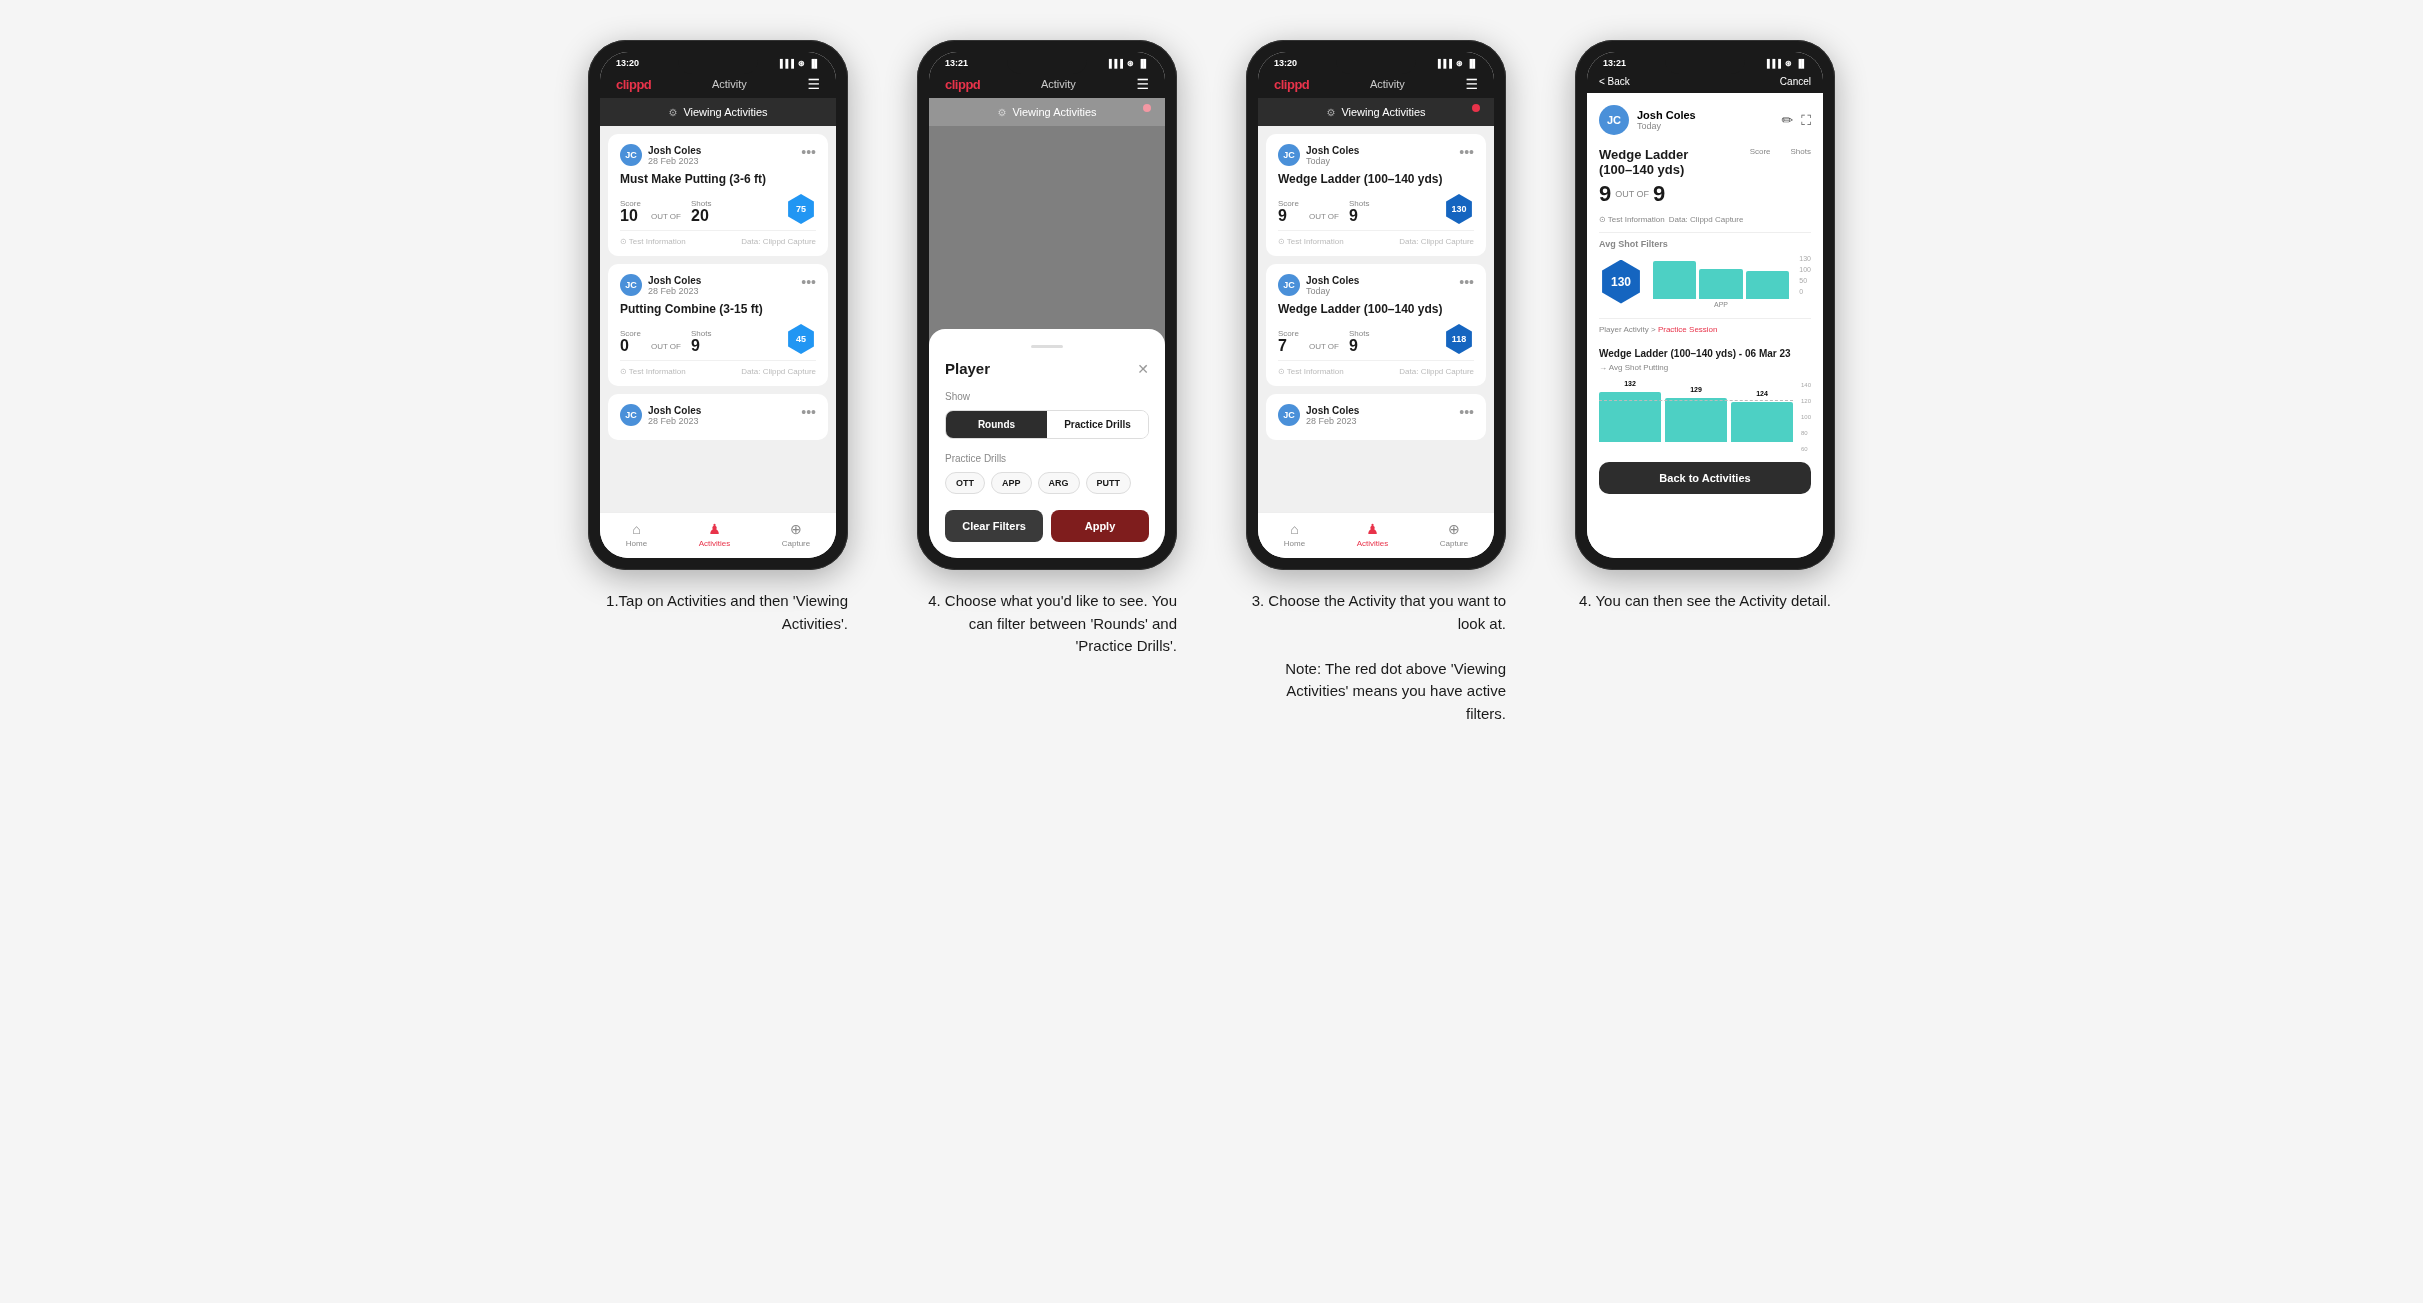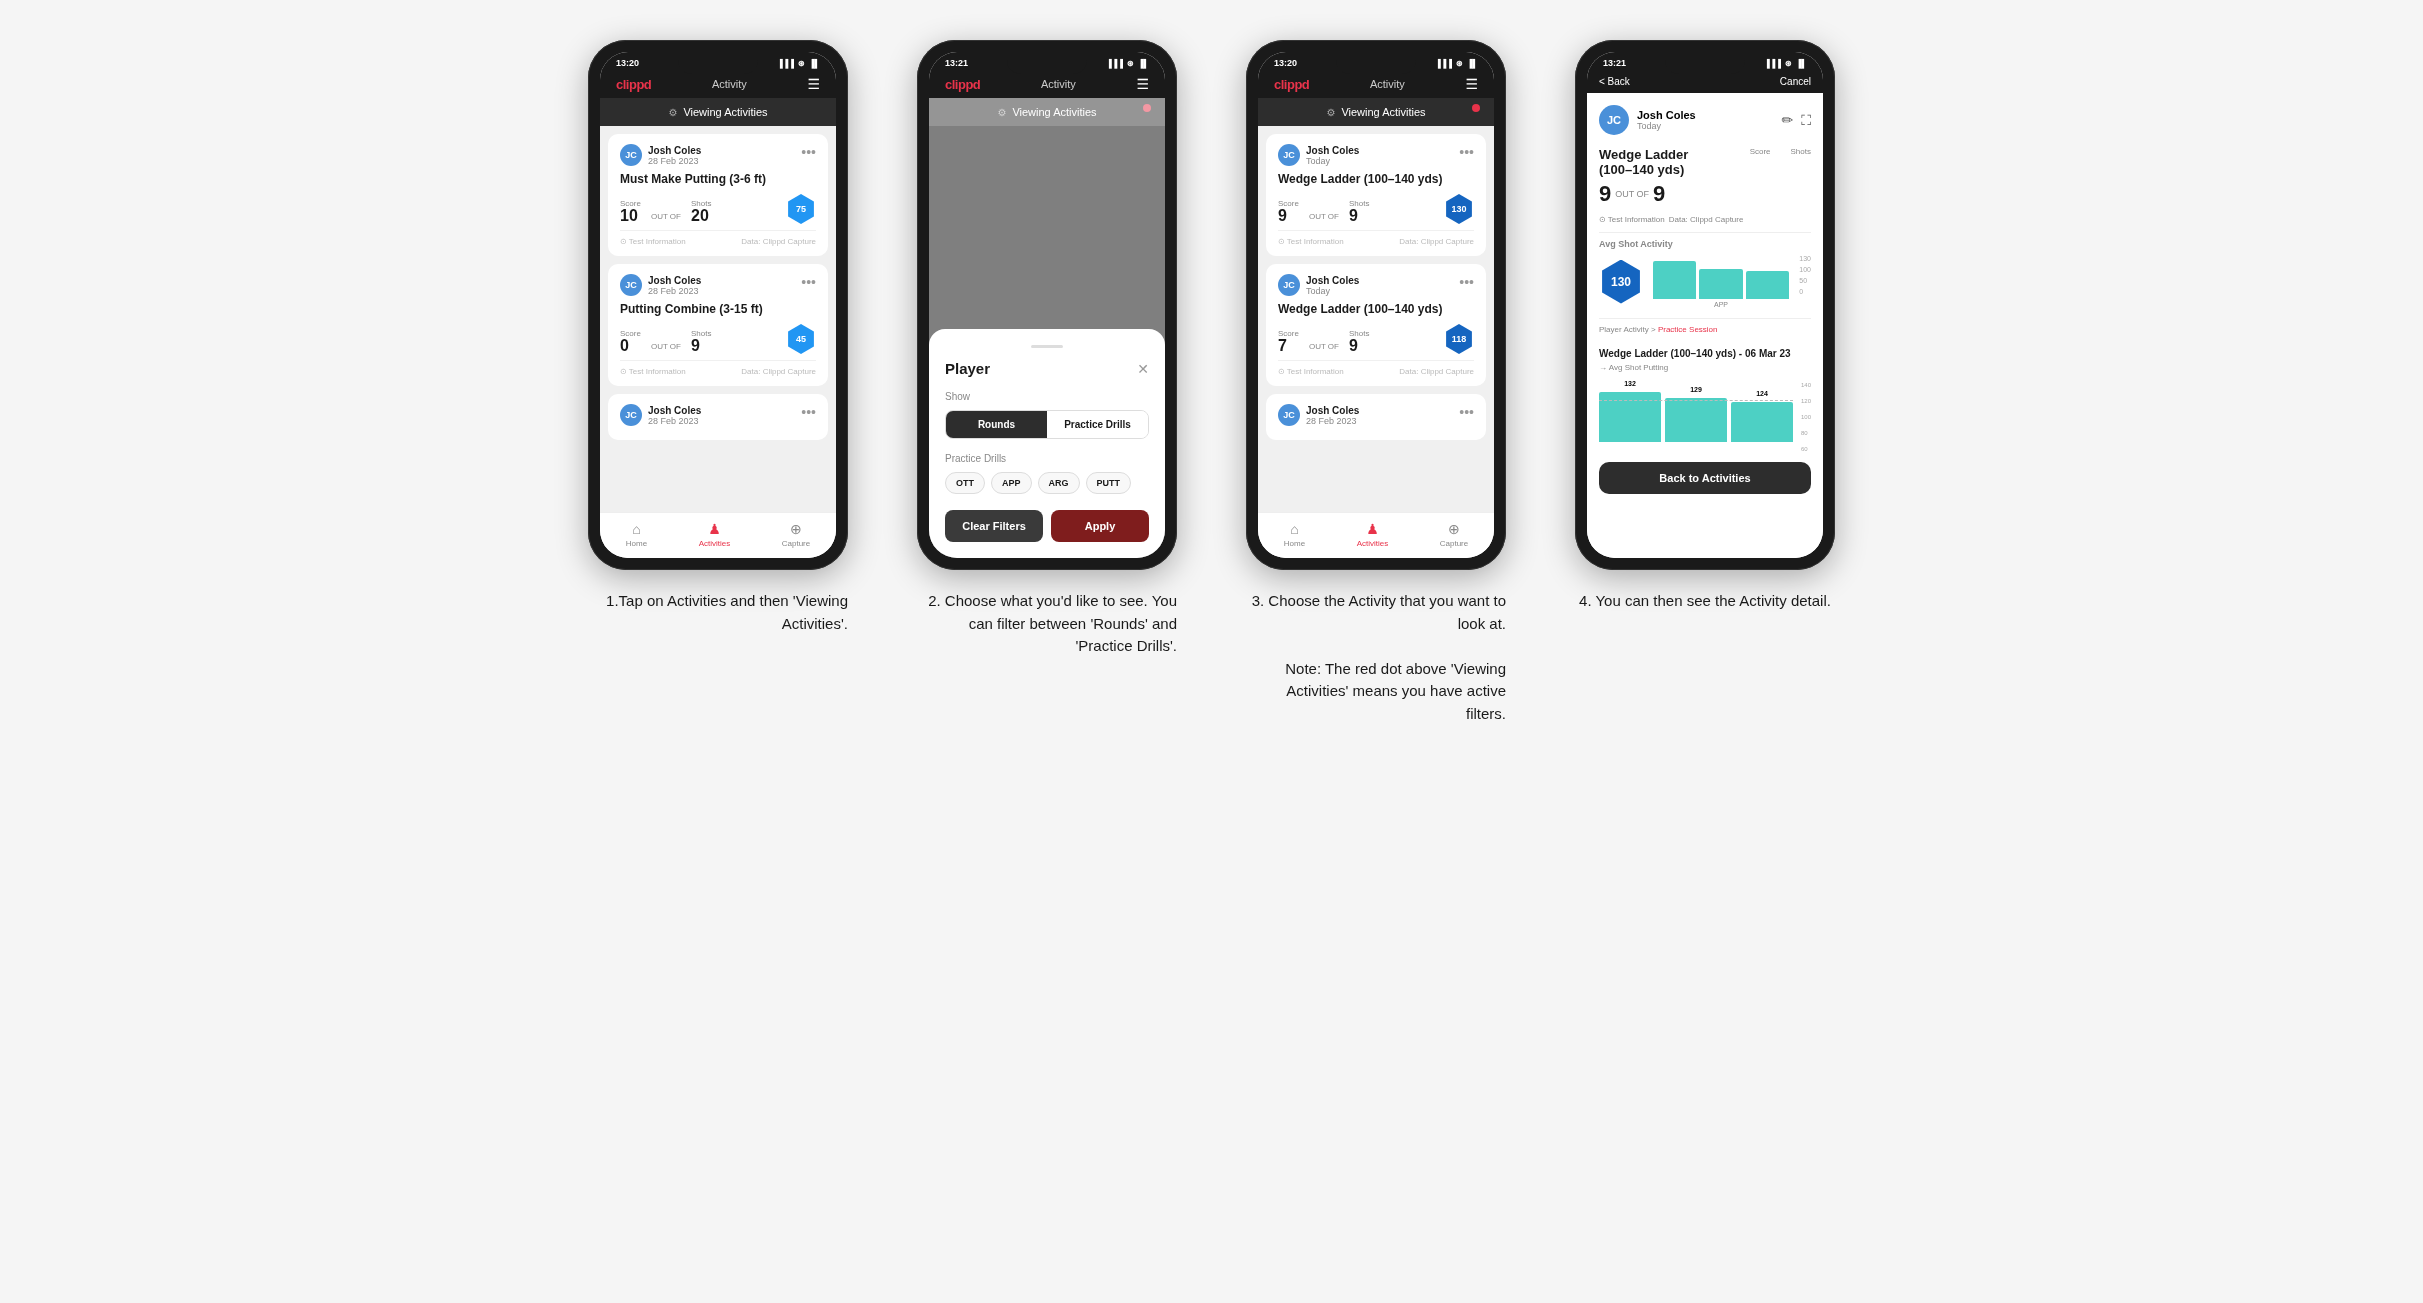--- a/index.html
+++ b/index.html
@@ -575,21 +575,21 @@
               <span class="drill-chip">PUTT</span>
             </div>
             <div class="modal-actions">
               <button class="btn-clear">Clear Filters</button>
               <button class="btn-apply">Apply</button>
             </div>
           </div>
         </div>
       </div>
     </div>
-    <div class="description">2. Choose what you'd like to see. You can filter between 'Rounds' and 'Practice Drills'.</div>
+    <div class="description">4. Choose what you'd like to see. You can filter between 'Rounds' and 'Practice Drills'.</div>
   </div>
 
   <div class="phone-section">
     <div class="phone">
       <div class="phone-notch"></div>
       <div class="phone-inner">
 
         <div class="status-bar">
           <span>13:20</span>
           <div class="status-icons">
@@ -761,21 +761,21 @@
             </div>
           </div>
 
           <div class="info-row">
             <span>⊙ Test Information</span>
             <span>Data: Clippd Capture</span>
           </div>
 
           <div style="height:1px;background:#eee;margin:6px 0;"></div>
 
-          <div class="section-label-detail">Avg Shot Activity</div>
+          <div class="section-label-detail">Avg Shot Filters</div>
           <div class="avg-quality-row">
             <div class="hex-large">
               <span>130</span>
             </div>
 
             <div style="flex:1;position:relative;">
               <div style="position:absolute;right:0;top:0;font-size:7px;color:#aaa;display:flex;flex-direction:column;gap:4px;">
                 <span>130</span>
                 <span>100</span>
                 <span>50</span>

